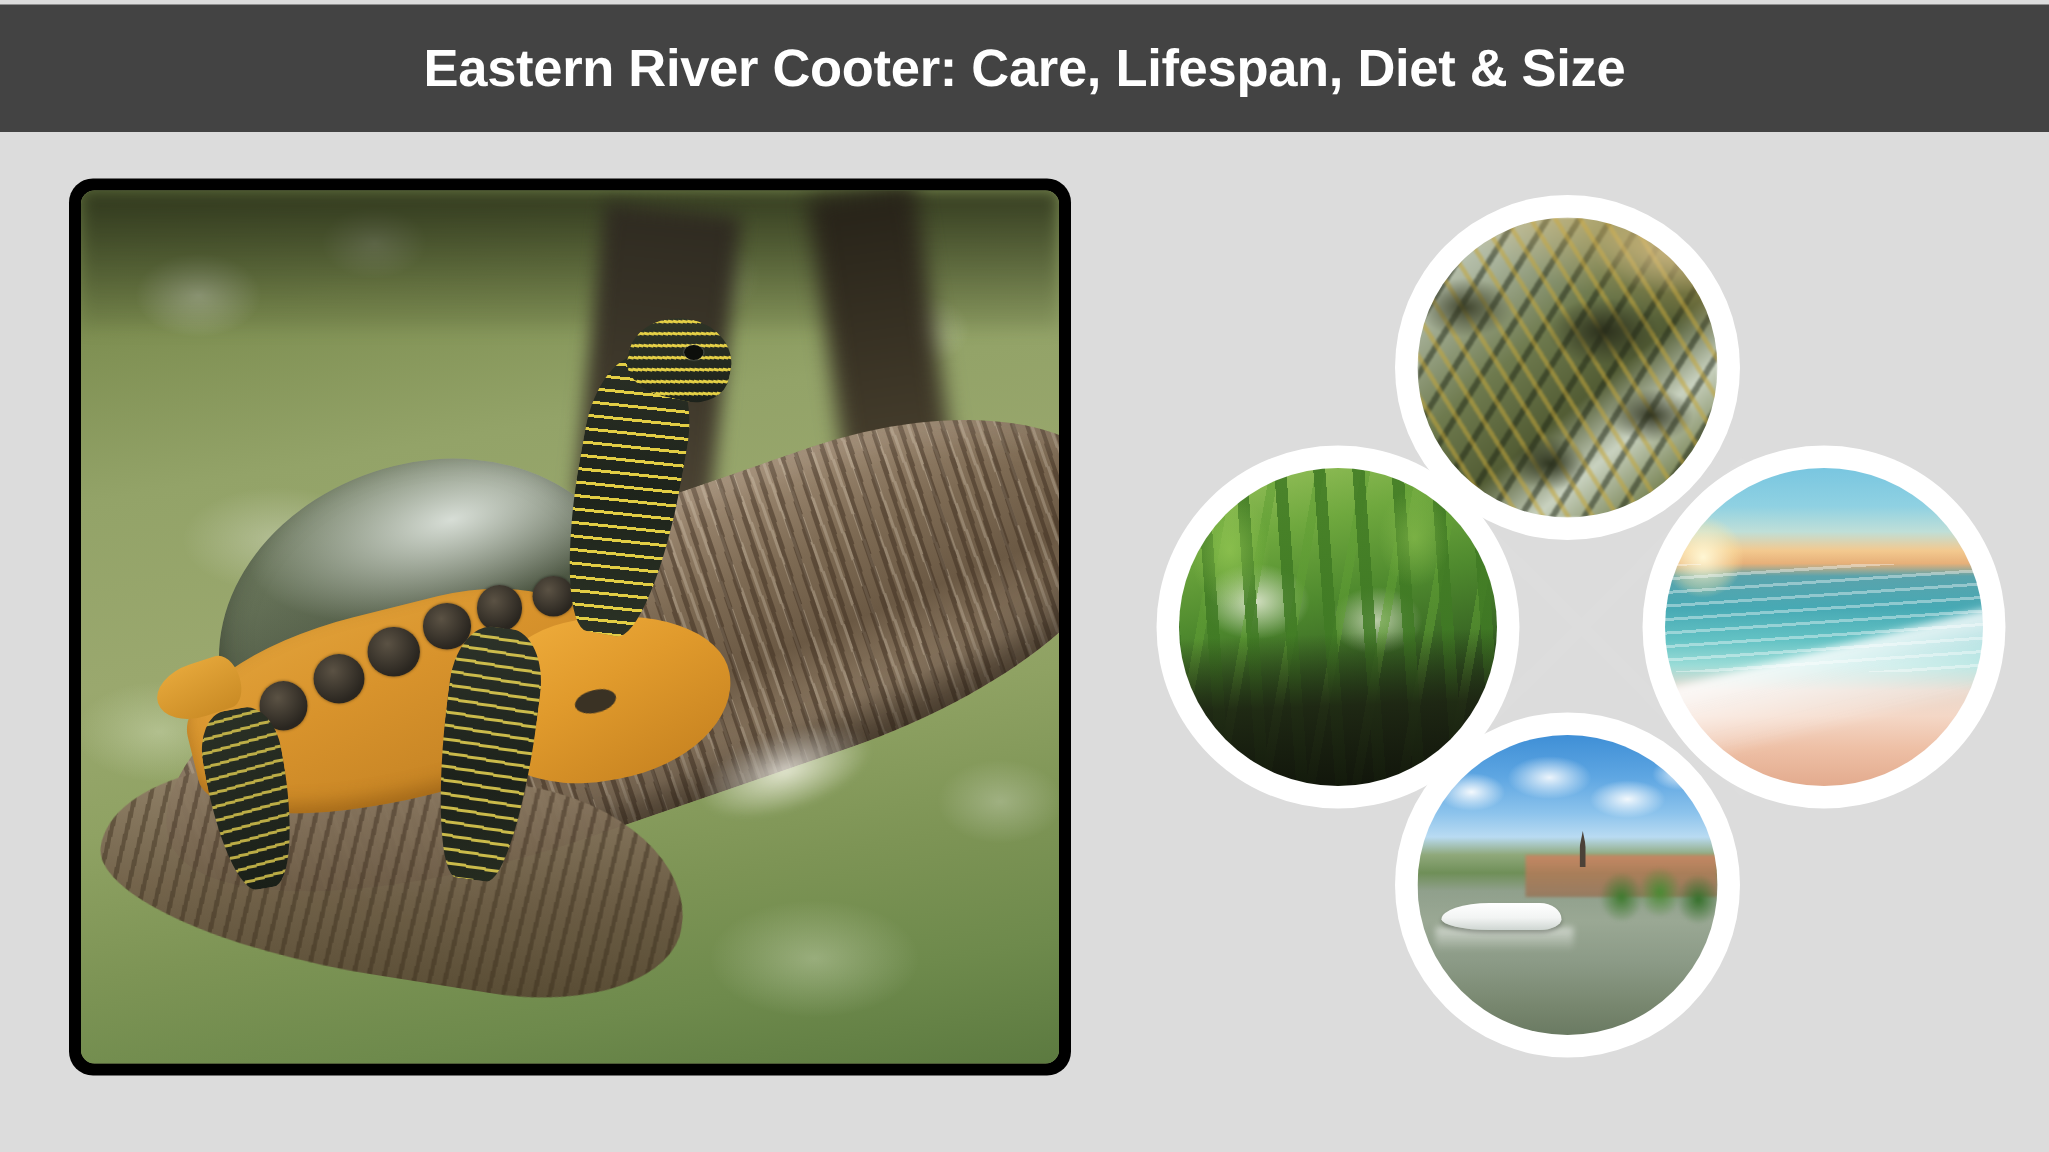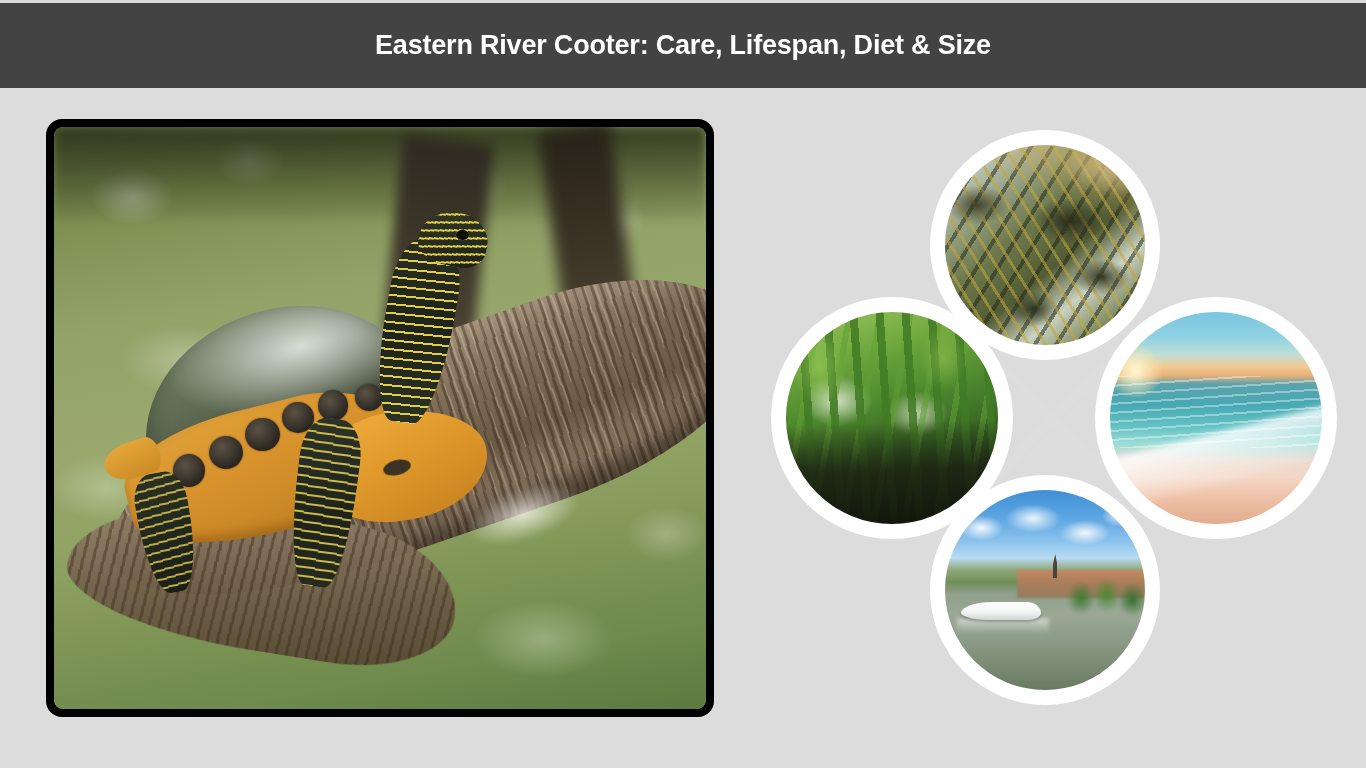--- a/index.html
+++ b/index.html
@@ -33,21 +33,21 @@
     width: 1366px;
     height: 85px;
     background: #434343;
     display: flex;
     align-items: center;
     justify-content: center;
     box-sizing: border-box;
   }
   .header-title {
     color: #ffffff;
-    font-size: 27px;
+    font-size: 35px;
     font-weight: bold;
     letter-spacing: -0.2px;
     line-height: 1;
     white-space: nowrap;
     font-family: "Liberation Sans", sans-serif;
   }
 
   
   .hero-frame {
     position: absolute;

